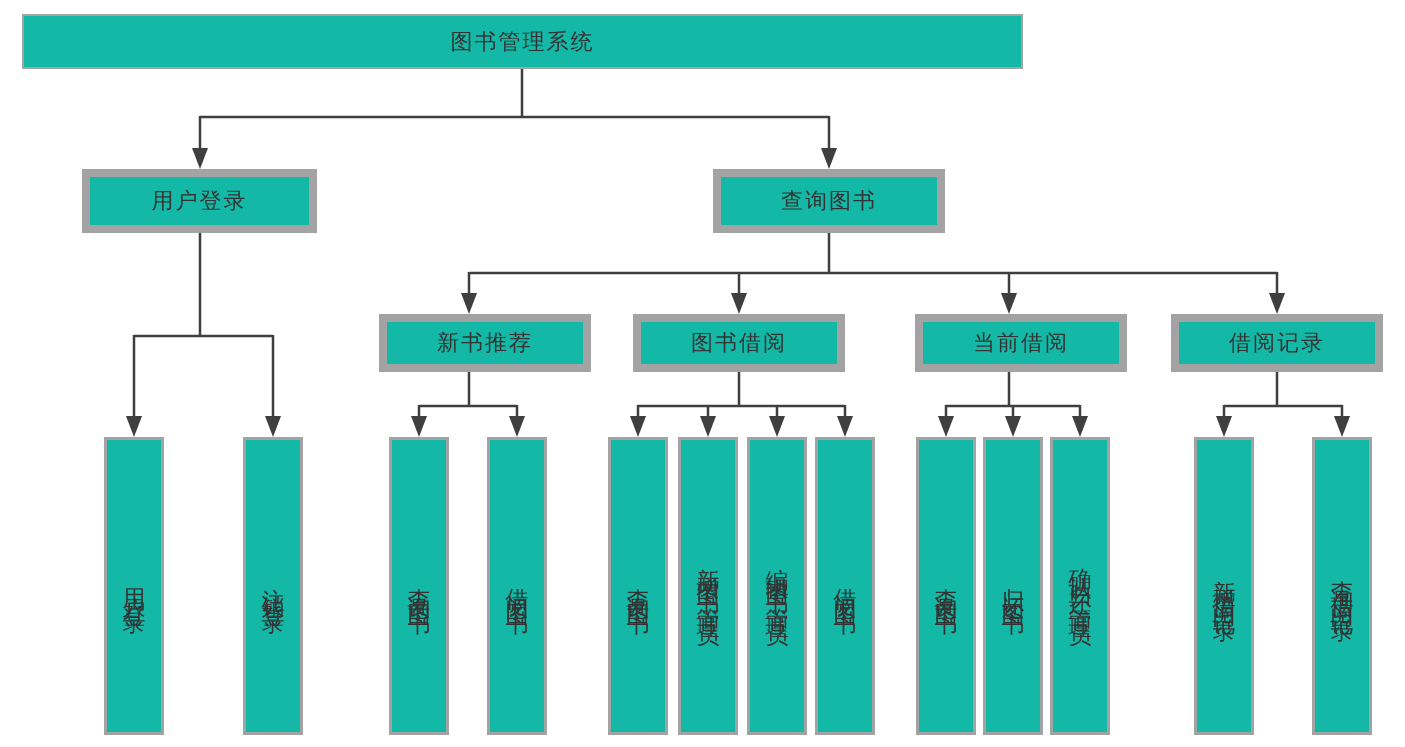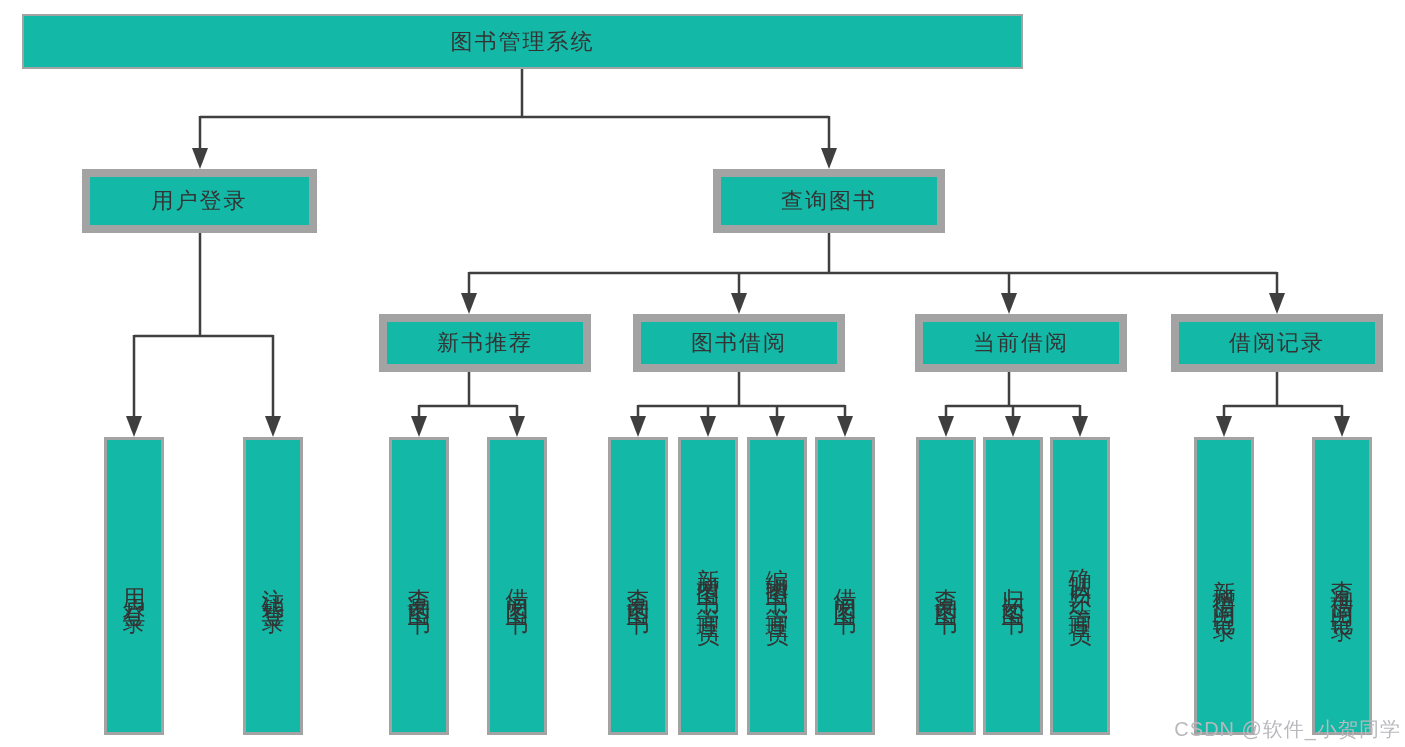--- a/index.html
+++ b/index.html
@@ -148,15 +148,14 @@
     <span class="vtext">确认归还（管理员）</span>
   </div>
 
   <div class="node leaf" style="left:1194px; top:437px; width:60px; height:298px;">
     <span class="vtext">新增借阅记录</span>
   </div>
   <div class="node leaf" style="left:1312px; top:437px; width:60px; height:298px;">
     <span class="vtext">查询借阅记录</span>
   </div>
 
-  <div class="watermark">CSDN @软件_小贺同学</div>
 
 </div>
 
 </body></html>

